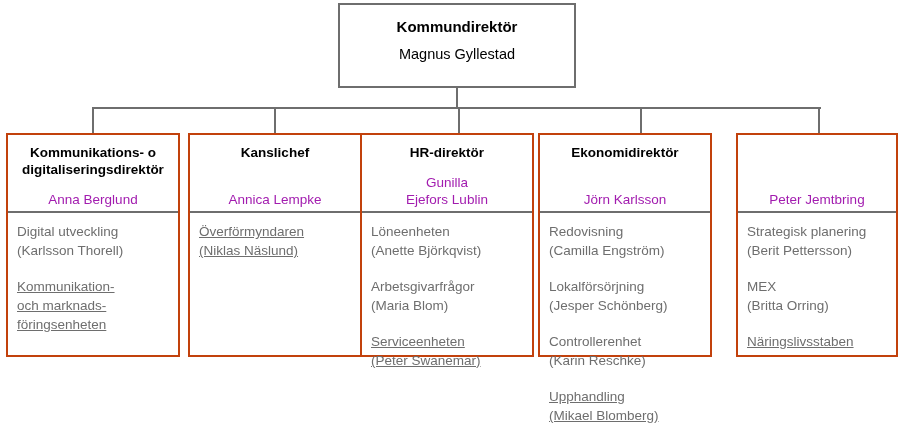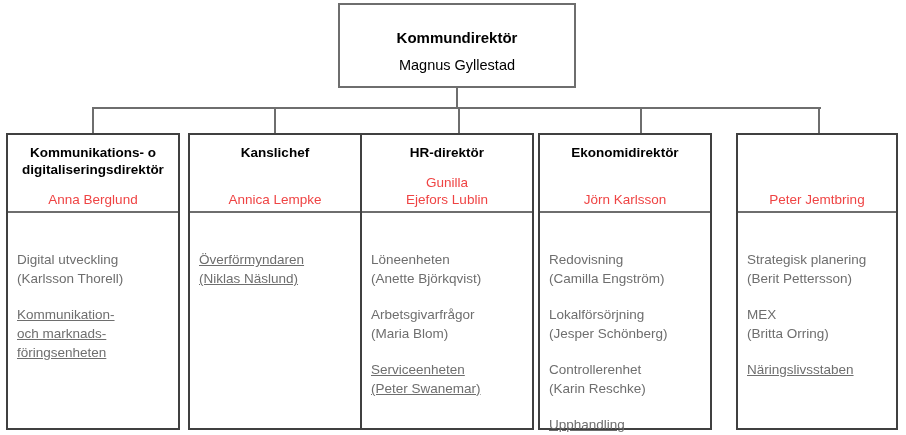--- a/index.html
+++ b/index.html
@@ -26,21 +26,21 @@
     left: 338px;
     top: 3px;
     width: 238px;
     height: 85px;
     border: 2px solid #6e6e6e;
     background: #ffffff;
     box-sizing: border-box;
     display: flex;
     flex-direction: column;
     align-items: center;
-    justify-content: center;
+    justify-content: flex-start;
     padding-top: 12px;
   }
   .top-title {
     font-size: 15px;
     font-weight: bold;
     color: #000000;
     line-height: 20px;
     text-align: center;
   }
   .top-name {
@@ -72,27 +72,26 @@
   .conn-drop {
     top: 107px;
     width: 2px;
     height: 27px;
   }
 
   
   .dept {
     position: absolute;
     top: 133px;
-    height: 297px;
-    border: 2px solid #404040;
+    height: 224px;
+    border: 2px solid #c2410c;
     background: #ffffff;
     box-sizing: border-box;
     display: flex;
     flex-direction: column;
-    gap: 28px;
   }
   .dept-head {
     box-sizing: border-box;
     height: 78px;
     border-bottom: 2px solid #6e6e6e;
     display: flex;
     flex-direction: column;
     align-items: center;
     padding-top: 9px;
     flex: 0 0 auto;
@@ -102,21 +101,21 @@
     font-weight: bold;
     color: #000000;
     line-height: 17px;
     text-align: center;
     padding: 0 3px;
     white-space: pre-line;
   }
   .dept-manager {
     font-size: 13.5px;
     font-weight: normal;
-    color: #ef4444;
+    color: #a21caf;
     line-height: 17px;
     text-align: center;
     padding: 0 3px;
     white-space: pre-line;
     margin-top: auto;
     margin-bottom: 3px;
   }
   .dept-body {
     flex: 1 1 auto;
     padding: 9px 0 0 9px;

